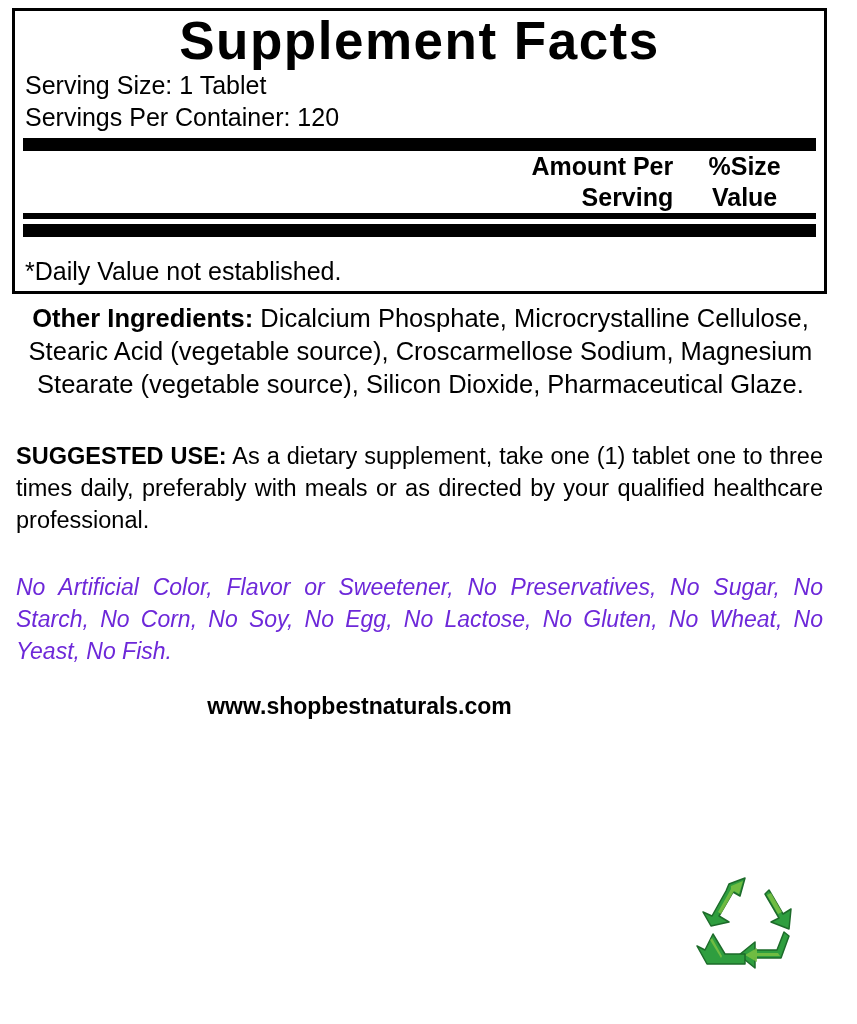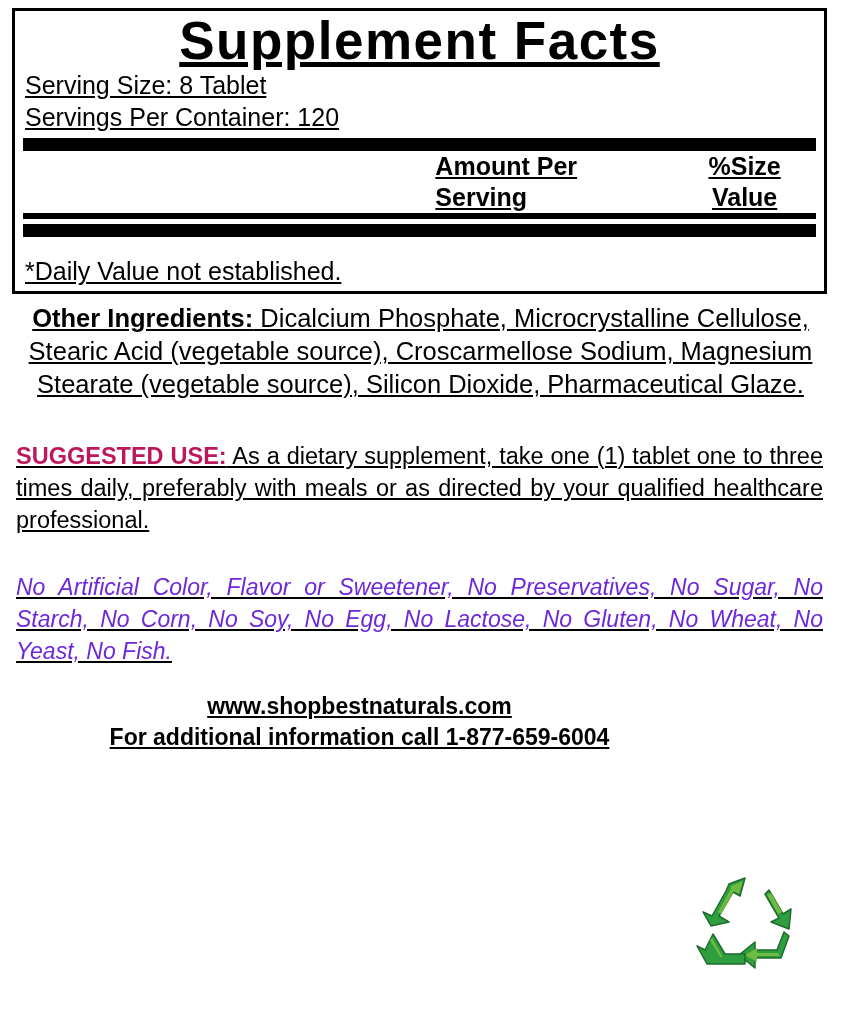--- a/index.html
+++ b/index.html
@@ -14,21 +14,20 @@
     font-family: "Liberation Sans", sans-serif;
     color: #000000;
     position: relative;
     overflow: hidden;
   }
   .page {
     width: 839px;
     height: 1024px;
     padding: 6px 10px 0 10px;
     position: relative;
-    text-decoration: underline;
   }
 
   
   .sf-panel {
     border: 3px solid #000;
     padding: 2px 8px 4px 8px;
     margin: 2px 2px 0 2px;
   }
   .sf-title {
     font-size: 53px;
@@ -59,21 +58,21 @@
   table.sf-table {
     width: 100%;
     border-collapse: collapse;
     font-size: 25px;
   }
   table.sf-table td, table.sf-table th {
     padding: 0;
     vertical-align: top;
   }
   .col-name { width: 52%; text-align: left; }
-  .col-amt  { width: 30%; text-align: left; }
+  .col-amt  { width: 30%; text-align: right; }
   .col-dv   { width: 18%; text-align: center; }
 
   .hdr-cell {
     font-weight: bold;
     font-size: 25px;
     line-height: 1.24;
     padding: 4px 0 4px 0;
   }
   .row-cell {
     font-size: 25px;
@@ -96,21 +95,21 @@
   .other-ing b { font-weight: bold; }
 
   
   .suggested {
     font-size: 23.5px;
     line-height: 1.38;
     margin: 38px 6px 0 6px;
     text-align: justify;
   }
   .suggested .lead {
-    color: #be185d;
+    color: #000000;
     font-weight: bold;
   }
 
   
   .claims {
     color: #6d28d9;
     font-style: italic;
     font-size: 23px;
     line-height: 1.40;
     margin: 34px 6px 0 6px;
@@ -152,21 +151,21 @@
 </style>
 </head>
 <body>
 
 <div class="page">
 
   <div class="sf-panel">
 
     <div class="sf-title">Supplement Facts</div>
 
-    <div class="sf-serving">Serving Size: 8 Tablet</div>
+    <div class="sf-serving">Serving Size: 1 Tablet</div>
 
     <div class="sf-serving">Servings Per Container: 120</div>
 
     <div class="rule-thick"></div>
 
     <table class="sf-table">
       <thead>
         <tr>
           <th class="col-name hdr-cell"></th>
           <th class="col-amt hdr-cell">
@@ -194,21 +193,20 @@
   </p>
 
   <p class="suggested">
     <span class="lead">SUGGESTED USE:</span><span> As a dietary supplement, take one (1) tablet one to three times daily, preferably with meals or as directed by your qualified healthcare professional.</span>
   </p>
 
   <p class="claims">No Artificial Color, Flavor or Sweetener, No Preservatives, No Sugar, No Starch, No Corn, No Soy, No Egg, No Lactose, No Gluten, No Wheat, No Yeast, No Fish.</p>
 
   <div class="mfr">
     <div>www.shopbestnaturals.com</div>
-    <div>For additional information call 1-877-659-6004</div>
   </div>
 
   <div class="recycle">
     <svg viewBox="0 0 132 104" xmlns="http://www.w3.org/2000/svg" aria-hidden="true">
 
       <path d="M44 8 L60 2 L55 20 L48 16 L34 40 L44 46 L26 50 L18 36 L27 40 L41 15 Z" fill="#2f9e3f" stroke="#1d6b2a" stroke-width="1.5" stroke-linejoin="round"></path>
       <path d="M46 10 L58 5 L54 18 L49 15 L36 38 L33 36 L46 13 Z" fill="#7ac143" opacity="0.85"></path>
 
       <path d="M84 14 L98 38 L106 33 L104 53 L86 46 L94 42 L80 18 Z" fill="#2f9e3f" stroke="#1d6b2a" stroke-width="1.5" stroke-linejoin="round"></path>
       <path d="M86 17 L97 36 L93 38 L82 19 Z" fill="#7ac143" opacity="0.85"></path>

